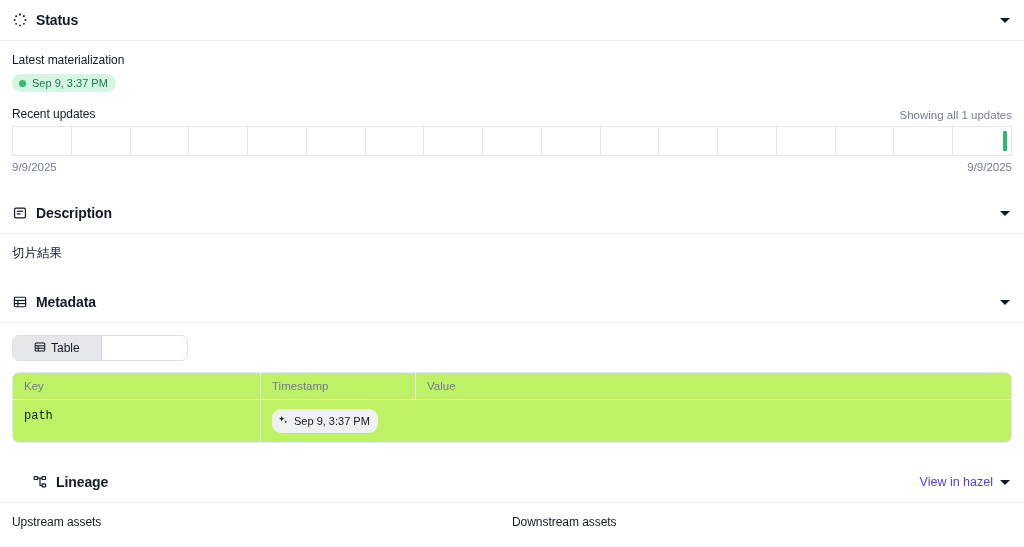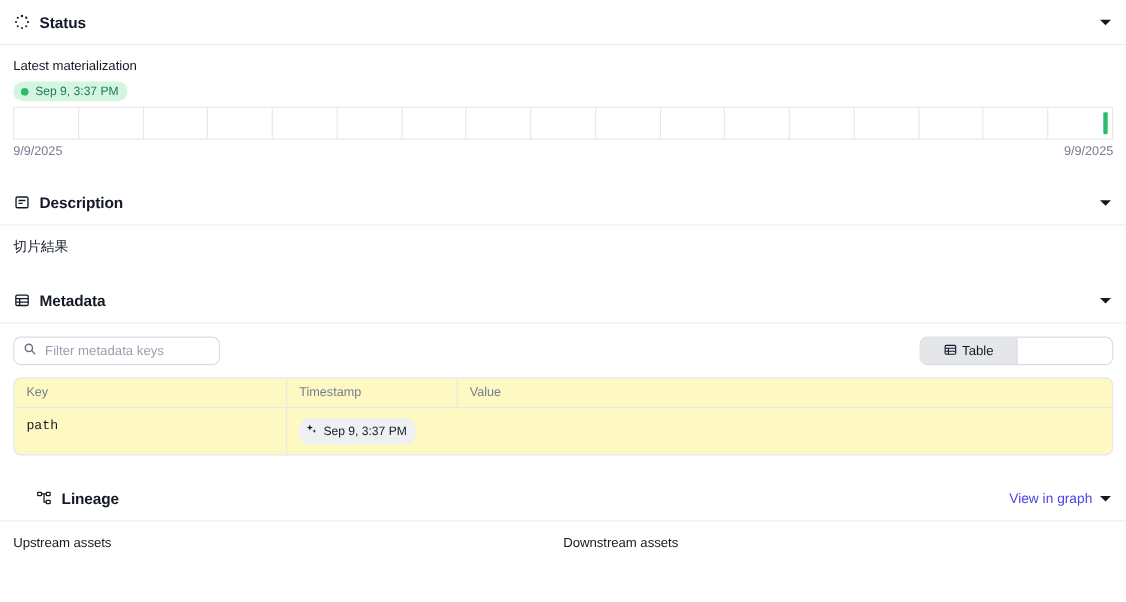--- a/index.html
+++ b/index.html
@@ -148,21 +148,21 @@
     border-right: 1px solid #dcdde1;
   }
   .seg .opt:last-child { border-right: none; margin-top: 36px; }
   .seg .opt.active { background: #e4e6ea; }
 
   .meta-table {
     margin: 11px 12px 0 12px;
     border: 1px solid #e6e7ea;
     border-radius: 7px;
     overflow: hidden;
-    background: #fef9c3;
+    background: #bef264;
   }
   .mt-head, .mt-row { display: flex; }
   .mt-head {
     border-bottom: 1px solid #e6e7ea;
     height: 27px;
   }
   .mt-head .c {
     font-size: 11.5px; color: #767c91;
     display: flex; align-items: center;
     padding: 0 11px;
@@ -239,20 +239,24 @@
 
   <div class="body-pad">
     <div class="mat-row">
       <div class="label-strong">Latest materialization</div>
       <div class="green-pill">
         <span class="dot"></span>
         <span class="txt">Sep 9, 3:37 PM</span>
       </div>
     </div>
 
+    <div class="recent-head">
+      <div class="label-strong">Recent updates</div>
+      <div class="showing">Showing all 1 updates</div>
+    </div>
 
     <div class="timeline" id="timeline">
         <div class="cell"></div>
         <div class="cell"></div>
         <div class="cell"></div>
         <div class="cell"></div>
         <div class="cell"></div>
         <div class="cell"></div>
         <div class="cell"></div>
         <div class="cell"></div>
@@ -299,29 +303,20 @@
         <line x1="1.6" y1="9.8" x2="14.4" y2="9.8"></line>
         <line x1="5.6" y1="6.2" x2="5.6" y2="13.4"></line>
       </svg>
     </span>
     <span class="title">Metadata</span>
     <span class="spacer"></span>
     <span class="caret"></span>
   </div>
 
   <div class="meta-toolbar">
-    <div class="filter-input">
-      <span>
-        <svg width="12" height="12" viewBox="0 0 16 16" fill="none" stroke="#6b7180" stroke-width="1.7">
-          <circle cx="7" cy="7" r="4.4"></circle>
-          <line x1="10.3" y1="10.3" x2="14" y2="14" stroke-linecap="round"></line>
-        </svg>
-      </span>
-      <input type="text" placeholder="Filter metadata keys" style="">
-    </div>
 
     <div class="seg">
       <span class="opt active">
         <span>
           <svg width="12" height="12" viewBox="0 0 16 16" fill="none" stroke="#131925" stroke-width="1.35">
             <rect x="1.6" y="2.6" width="12.8" height="10.8" rx="1.4"></rect>
             <line x1="1.6" y1="6.2" x2="14.4" y2="6.2"></line>
             <line x1="1.6" y1="9.8" x2="14.4" y2="9.8"></line>
             <line x1="5.6" y1="6.2" x2="5.6" y2="13.4"></line>
           </svg>
@@ -368,21 +363,21 @@
       <svg width="14" height="14" viewBox="0 0 16 16" fill="none" stroke="#131925" stroke-width="1.3">
         <rect x="1.4" y="1.8" width="4" height="3.4" rx="0.7"></rect>
         <rect x="10.4" y="1.8" width="4" height="3.4" rx="0.7"></rect>
         <rect x="10.4" y="10.2" width="4" height="3.4" rx="0.7"></rect>
         <path d="M5.4 3.5 H8 M8 3.5 V11.9 H10.4 M8 3.5 H10.4"></path>
       </svg>
     </span>
     <span class="title">Lineage</span>
     <span class="spacer"></span>
     <span class="header-right">
-      <span class="view-in-graph">View in graph</span>
+      <span class="view-in-graph">View in hazel</span>
       <span class="caret"></span>
     </span>
   </div>
 
   <div class="lineage-cols">
     <div class="lin-col">
       <div class="label-strong">Upstream assets</div>
 
     </div>
     <div class="lin-col">

